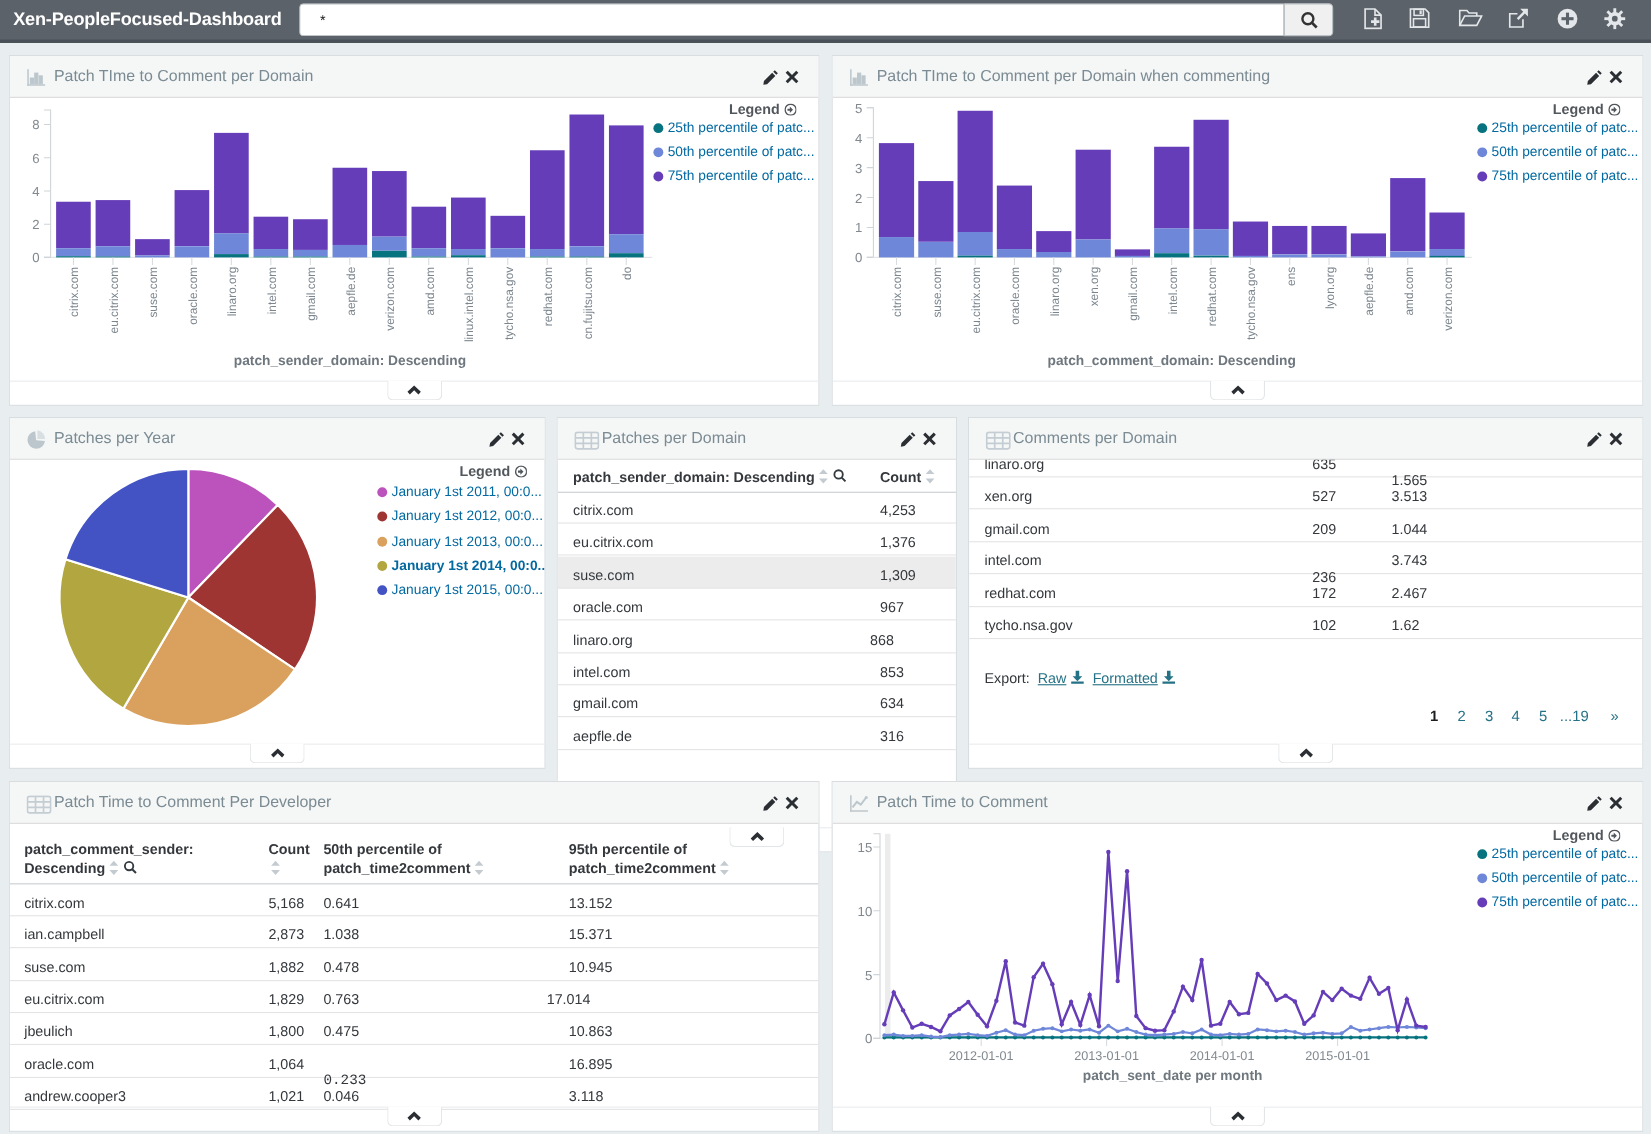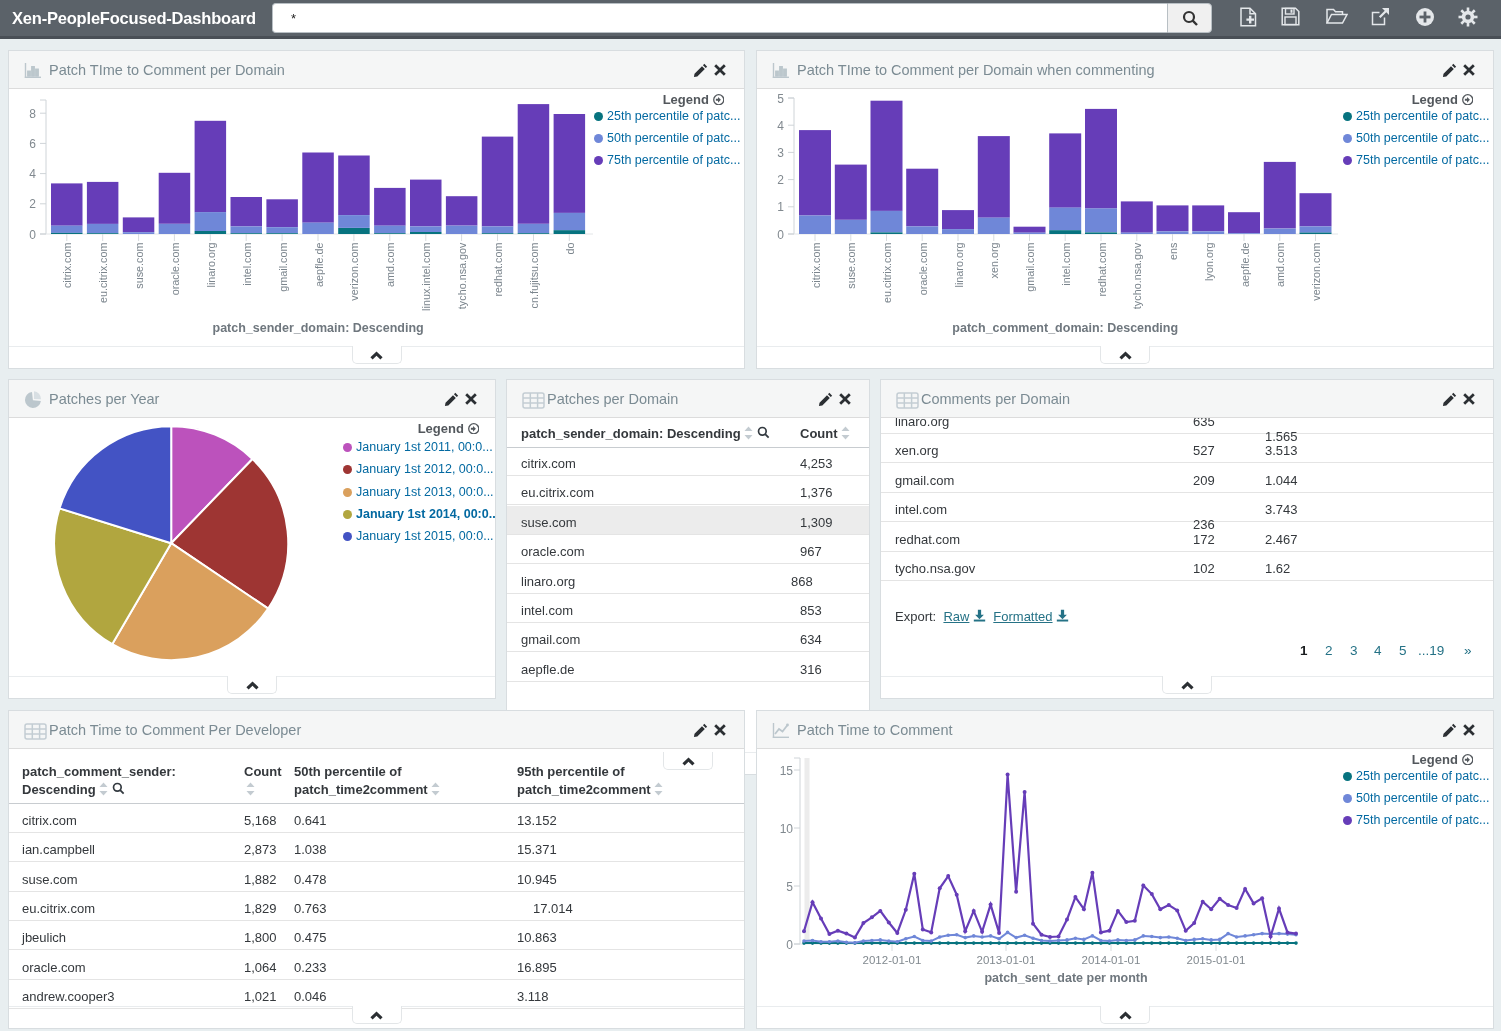--- a/index.html
+++ b/index.html
@@ -549,32 +549,32 @@
         <div style="position:absolute;left:0;right:0;top:114px;height:29px;border-bottom:1px solid #e4e4e4;">
           <span style="position:absolute;left:13px;top:9px;">suse.com</span>
           <span style="position:absolute;left:235px;top:9px;">1,882</span>
           <span style="position:absolute;left:285px;top:9px;">0.478</span>
           <span style="position:absolute;left:508px;top:9px;">10.945</span>
         </div>
         <div style="position:absolute;left:0;right:0;top:143px;height:29px;border-bottom:1px solid #e4e4e4;">
           <span style="position:absolute;left:13px;top:9px;">eu.citrix.com</span>
           <span style="position:absolute;left:235px;top:9px;">1,829</span>
           <span style="position:absolute;left:285px;top:9px;">0.763</span>
-          <span style="position:absolute;left:524px;top:9px;">17.014</span>
+          <span style="position:absolute;left:488px;top:9px;">17.014</span>
         </div>
         <div style="position:absolute;left:0;right:0;top:172px;height:29px;border-bottom:1px solid #e4e4e4;">
           <span style="position:absolute;left:13px;top:9px;">jbeulich</span>
           <span style="position:absolute;left:235px;top:9px;">1,800</span>
           <span style="position:absolute;left:285px;top:9px;">0.475</span>
           <span style="position:absolute;left:508px;top:9px;">10.863</span>
         </div>
         <div style="position:absolute;left:0;right:0;top:202px;height:29px;border-bottom:1px solid #e4e4e4;">
           <span style="position:absolute;left:13px;top:9px;">oracle.com</span>
           <span style="position:absolute;left:235px;top:9px;">1,064</span>
-          <span style="position:absolute;left:285px;top:9px;">0.233</span>
+          <span style="position:absolute;left:285px;top:23px;font-family:Liberation Mono, monospace;">0.233</span>
           <span style="position:absolute;left:508px;top:9px;">16.895</span>
         </div>
         <div style="position:absolute;left:0;right:0;top:231px;height:29px;border-bottom:1px solid #e4e4e4;">
           <span style="position:absolute;left:13px;top:9px;">andrew.cooper3</span>
           <span style="position:absolute;left:235px;top:9px;">1,021</span>
           <span style="position:absolute;left:285px;top:9px;">0.046</span>
           <span style="position:absolute;left:508px;top:9px;">3.118</span>
         </div>
       </div>
     </div>

